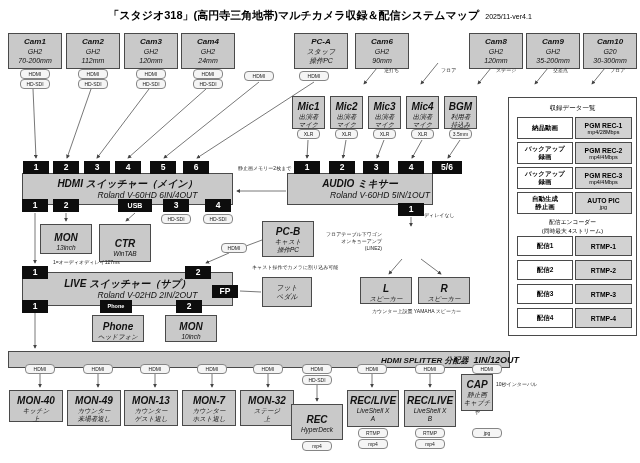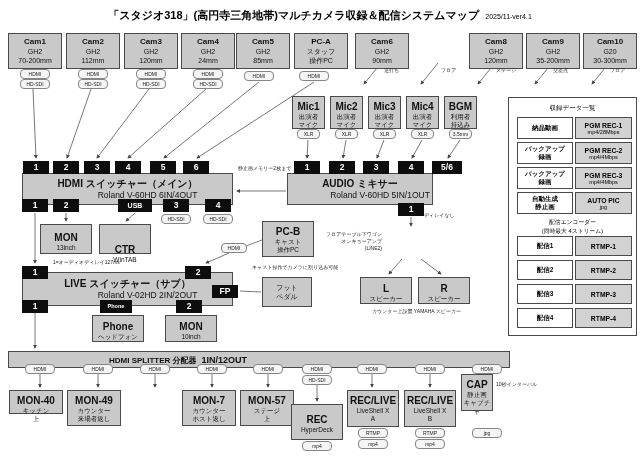--- a/index.html
+++ b/index.html
@@ -2,21 +2,21 @@
 <html><head>
 <meta charset="utf-8">
 <style>
   html,body{margin:0;padding:0;}
   body{font-family:"Liberation Sans","DejaVu Sans",sans-serif;background:#fff;}
   .canvas{position:relative;width:640px;height:463px;background:#fff;overflow:hidden;}
   .wires{position:absolute;left:0;top:0;z-index:1;}
   .titlebar{position:absolute;left:0;top:5px;width:640px;text-align:center;z-index:3;}
   .titlebar .t{font-weight:bold;font-size:11px;color:#000;}
   .titlebar .v{font-size:7px;color:#000;margin-left:6px;}
-  .n{position:absolute;box-sizing:border-box;background:#c9c9c9;border:1px solid #4a4a4a;text-align:center;color:#111;z-index:2;padding-top:3px;font-size:7px;line-height:1.3;}
+  .n{position:absolute;box-sizing:border-box;background:#c9c9c9;border:1px solid #4a4a4a;text-align:center;color:#111;z-index:2;padding-top:3px;font-size:7px;line-height:1.3;font-style:italic;}
   .n b{display:block;font-size:8px;}
   .n span{display:block;}
   .cam{width:54px;height:36px;top:33px;}
   .big{padding-top:0;display:flex;flex-direction:column;justify-content:center;}
   .big b{font-size:10px;}
   .big span{font-size:8.5px;margin-left:40px;}
   .mid b{font-size:10px;}
   .mid span{font-size:6.5px;}
   .tab{position:absolute;background:#0d0d0d;color:#fff;font-weight:bold;font-size:8.5px;text-align:center;line-height:13px;height:13px;width:26px;box-sizing:border-box;z-index:3;}
   .tab.sm{font-size:5.5px;}
@@ -99,25 +99,20 @@
 <div class="n cam" style="left:124px">
       <b>Cam3</b>
       <span>GH2</span>
       <span>120mm</span>
     </div>
 <div class="n cam" style="left:181px">
       <b>Cam4</b>
       <span>GH2</span>
       <span>24mm</span>
     </div>
-<div class="n cam" style="left:236px">
-      <b>Cam5</b>
-      <span>GH2</span>
-      <span>85mm</span>
-    </div>
 <div class="n cam" style="left:294px">
       <b>PC-A</b>
       <span>スタッフ</span>
       <span>操作PC</span>
     </div>
 <div class="n cam" style="left:355px">
       <b>Cam6</b>
       <span>GH2</span>
       <span>90mm</span>
     </div>
@@ -212,21 +207,21 @@
 <div class="n big" style="left:287px;top:173px;width:146px;height:32px">
       <b>AUDIO ミキサー</b>
       <span>Roland V-60HD 5IN/1OUT</span>
     </div>
 <div class="tab" style="left:398px;top:203px">1</div>
 
 <div class="n mid" style="left:40px;top:224px;width:52px;height:30px;padding-top:6px">
       <b>MON</b>
       <span>13inch</span>
     </div>
-<div class="n mid" style="left:99px;top:224px;width:52px;height:30px;padding-top:18px">
+<div class="n mid" style="left:99px;top:224px;width:52px;height:38px;padding-top:12px">
       <b>CTR</b>
       <span>WinTAB</span>
     </div>
 <div class="note" style="left:53px;top:259px">1=オーディオディレイ127ms</div>
 
 <div class="n mid" style="left:262px;top:221px;width:52px;height:36px">
       <b>PC-B</b>
       <span>キャスト</span>
       <span>操作PC</span>
     </div>
@@ -324,51 +319,56 @@
       </div>
   <div class="pl" style="top:210px;height:20px">
         <span>配信4</span>
       </div>
   <div class="pv" style="top:210px;height:20px">
         <b>RTMP-4</b>
       </div>
 </div>
 
 <div class="n" style="left:8px;top:351px;width:502px;height:17px;padding-top:0">
-  <div style="position:absolute;left:100px;top:3px;width:410px;text-align:left;font-size:9px"><b style="display:inline">HDMI SPLITTER 分配器</b>&nbsp;&nbsp;<span style="display:inline;font-weight:bold;font-size:9px">1IN/12OUT</span></div>
+  <div style="position:absolute;left:100px;top:3px;width:410px;text-align:right;font-size:9px"><b style="display:inline">HDMI SPLITTER 分配器</b>&nbsp;&nbsp;<span style="display:inline;font-weight:bold;font-size:9px">1IN/12OUT</span></div>
 </div>
 <div class="tag" style="left:25px;top:364px">HDMI</div>
 <div class="tag" style="left:83px;top:364px">HDMI</div>
 <div class="tag" style="left:140px;top:364px">HDMI</div>
 <div class="tag" style="left:197px;top:364px">HDMI</div>
 <div class="tag" style="left:253px;top:364px">HDMI</div>
 <div class="tag" style="left:302px;top:364px">HDMI</div>
 <div class="tag" style="left:302px;top:375px">HD-SDI</div>
 <div class="tag" style="left:357px;top:364px">HDMI</div>
 <div class="tag" style="left:415px;top:364px">HDMI</div>
 <div class="tag" style="left:472px;top:364px">HDMI</div>
 <div class="note" style="left:496px;top:381px">10秒インターバル</div>
 
-<div class="n mid" style="left:9px;top:390px;width:54px;height:24px">
+<div class="n mid" style="left:9px;top:390px;width:54px;height:32px">
       <b>MON-40</b>
       <span>キッチン</span>
       <span>上</span>
     </div>
 <div class="n mid" style="left:67px;top:390px;width:54px;height:36px">
       <b>MON-49</b>
       <span>カウンター</span>
       <span>来場者返し</span>
     </div>
+<div class="n mid" style="left:124px;top:390px;width:54px;height:36px">
+      <b>MON-13</b>
+      <span>カウンター</span>
+      <span>ゲスト返し</span>
+    </div>
 <div class="n mid" style="left:182px;top:390px;width:54px;height:36px">
       <b>MON-7</b>
       <span>カウンター</span>
       <span>ホスト返し</span>
     </div>
 <div class="n mid" style="left:240px;top:390px;width:54px;height:36px">
-      <b>MON-57</b>
+      <b>MON-32</b>
       <span>ステージ</span>
       <span>上</span>
     </div>
 <div class="n mid" style="left:291px;top:404px;width:52px;height:36px;padding-top:8px">
       <b>REC</b>
       <span>HyperDeck</span>
     </div>
 <div class="tag" style="left:302px;top:441px">mp4</div>
 <div class="n mid" style="left:347px;top:390px;width:52px;height:37px">
       <b>REC/LIVE</b>

